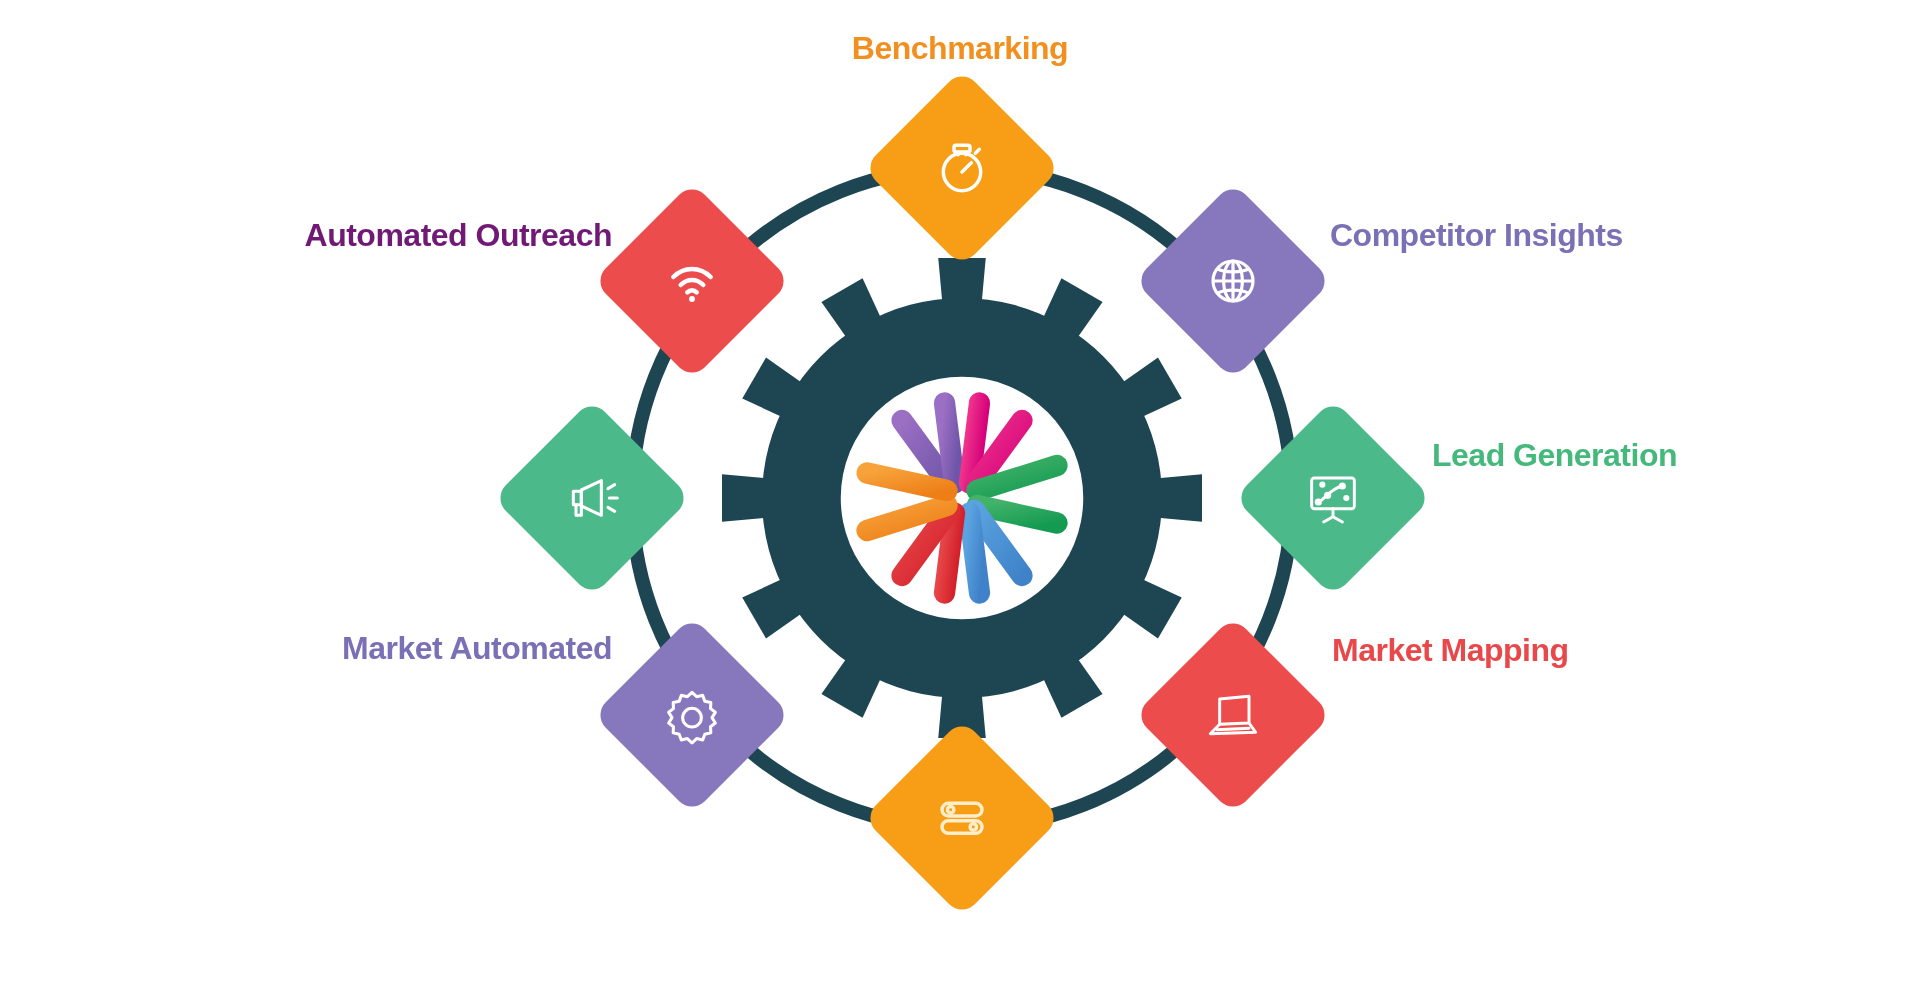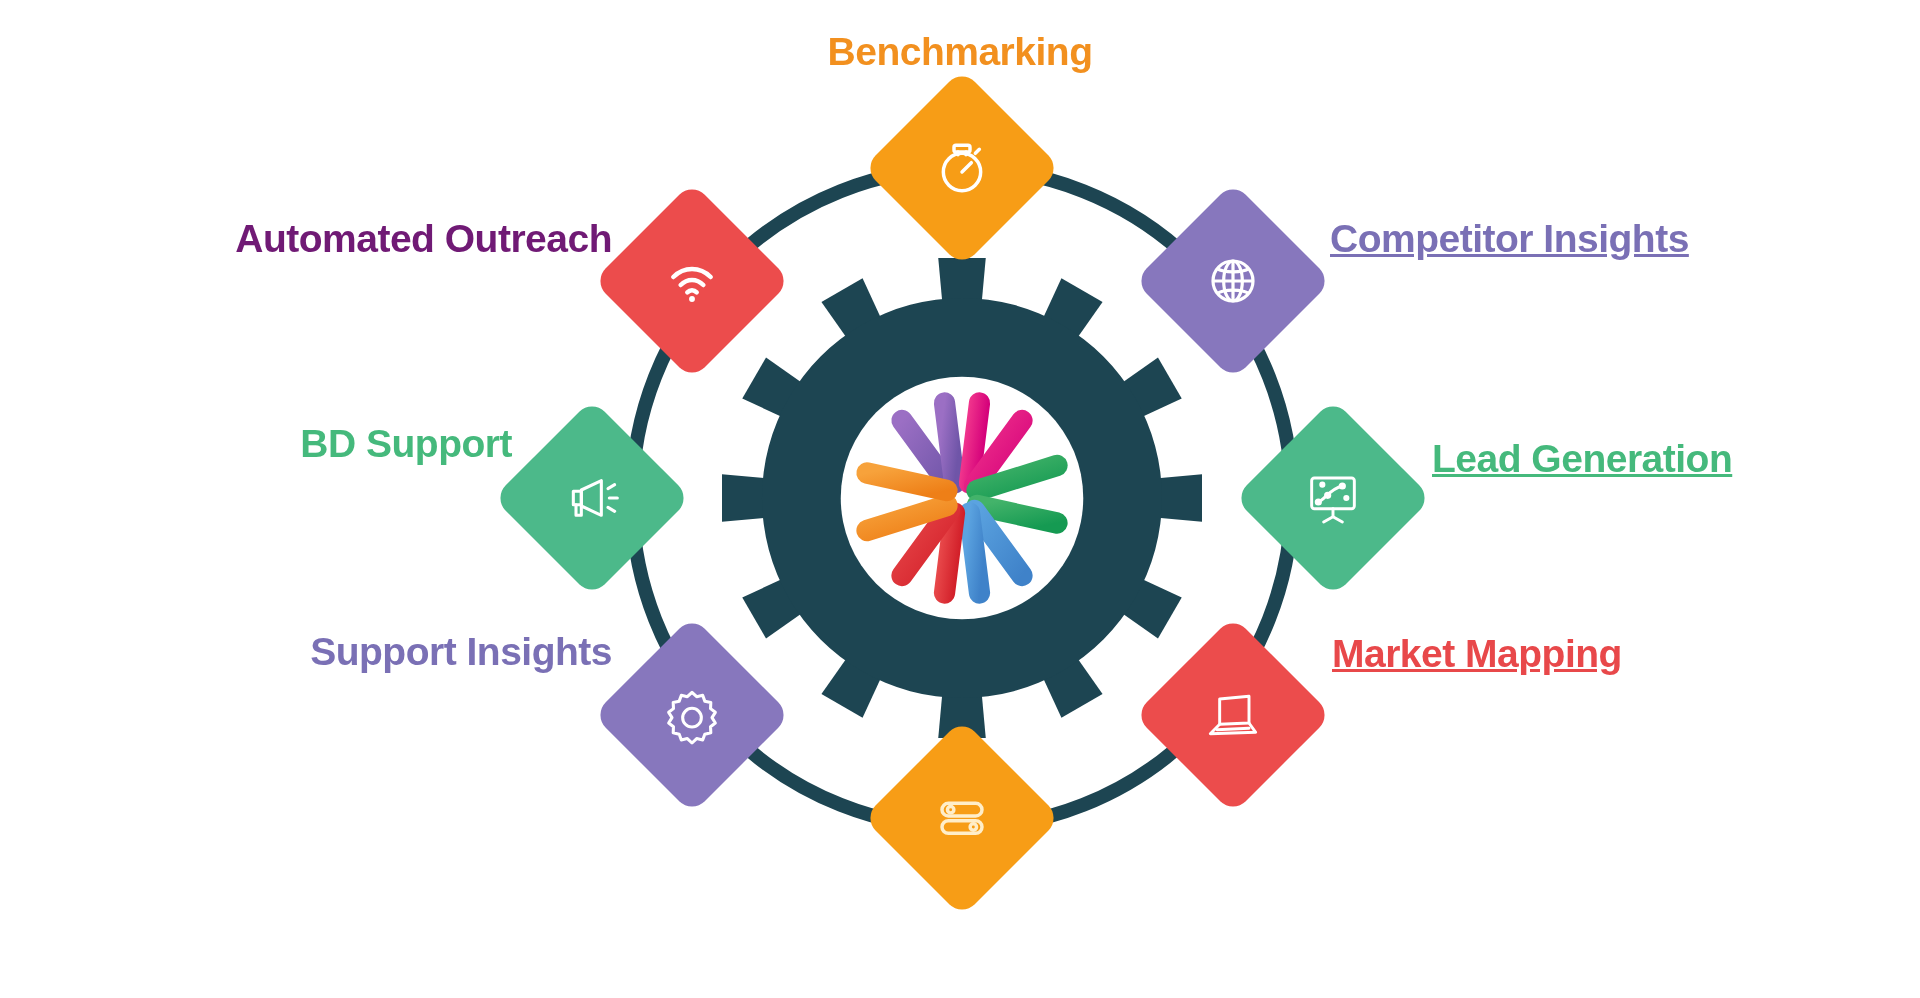--- a/index.html
+++ b/index.html
@@ -18,27 +18,27 @@
   #stage {
     position: absolute;
     left: 0; top: 0;
     width: 1920px;
     height: 998px;
     background: #ffffff;
   }
   .label {
     position: absolute;
     font-weight: bold;
-    font-size: 39px;
+    font-size: 32px;
     letter-spacing: -0.5px;
     white-space: nowrap;
     line-height: 1;
     font-family: "Liberation Sans", sans-serif;
   }
-  .label.right { text-align: right; text-decoration: underline; }
+  .label.right { text-align: right; }
   .label.left  { text-align: right; }
 
   .node {
     position: absolute;
     width: 140px;
     height: 140px;
     border-radius: 18px;
     transform: rotate(45deg);
     display: flex;
     align-items: center;
@@ -210,35 +210,34 @@
   </div>
 
   <div class="node" style="left:622px; top:645px; background:#8777bd;">
     <span class="glyph">
       <svg viewBox="0 0 48 48" fill="none" stroke="#ffffff" stroke-width="2.3" stroke-linejoin="round">
         <path d="M24 7 L27.5 10.3 L32 9.2 L33.6 13.6 L38.1 14.6 L37.9 19.2 L41.5 22 L39 26 L41.5 30 L37.9 32.8 L38.1 37.4 L33.6 38.4 L32 42.8 L27.5 41.7 L24 45 L20.5 41.7 L16 42.8 L14.4 38.4 L9.9 37.4 L10.1 32.8 L6.5 30 L9 26 L6.5 22 L10.1 19.2 L9.9 14.6 L14.4 13.6 L16 9.2 L20.5 10.3 Z"></path>
         <circle cx="24" cy="26" r="7"></circle>
       </svg>
     </span>
   </div>
-  <div class="label left" style="left: 0px; top: 632px; width: 612px; color: rgb(122, 112, 181);">Support Insights</div>
+  <div class="label left" style="left: 0px; top: 632px; width: 612px; color: rgb(122, 112, 181);">Market Automated</div>
 
   <div class="node" style="left:522px; top:428px; background:#4cb98a;">
     <span class="glyph">
       <svg viewBox="0 0 48 48" fill="none" stroke="#ffffff" stroke-width="2.3" stroke-linecap="round" stroke-linejoin="round">
         <path d="M10 19 L10 29 L16 29 L16 19 Z"></path>
         <path d="M16 18 L31 11 L31 37 L16 30 Z"></path>
         <path d="M12 29 L12 37 L16 37 L16 29"></path>
         <path d="M36 17 L41 14"></path>
         <path d="M37 24 L43 24"></path>
         <path d="M36 31 L41 34"></path>
       </svg>
     </span>
   </div>
-  <div class="label left" style="left: 0px; top: 424px; width: 512px; color: rgb(69, 185, 124);">BD Support</div>
 
   <div class="node" style="left:622px; top:211px; background:#ec4c4c;">
     <span class="glyph">
       <svg viewBox="0 0 48 48" fill="none" stroke="#ffffff" stroke-width="3.4" stroke-linecap="round">
         <path d="M10 21 C18 13, 30 13, 38 21"></path>
         <path d="M15.5 27 C20.5 22, 27.5 22, 32.5 27"></path>
         <path d="M20.5 32.5 C22.5 30.5, 25.5 30.5, 27.5 32.5"></path>
         <circle cx="24" cy="37.5" r="2.2" fill="#ffffff" stroke="none"></circle>
       </svg>
     </span>

